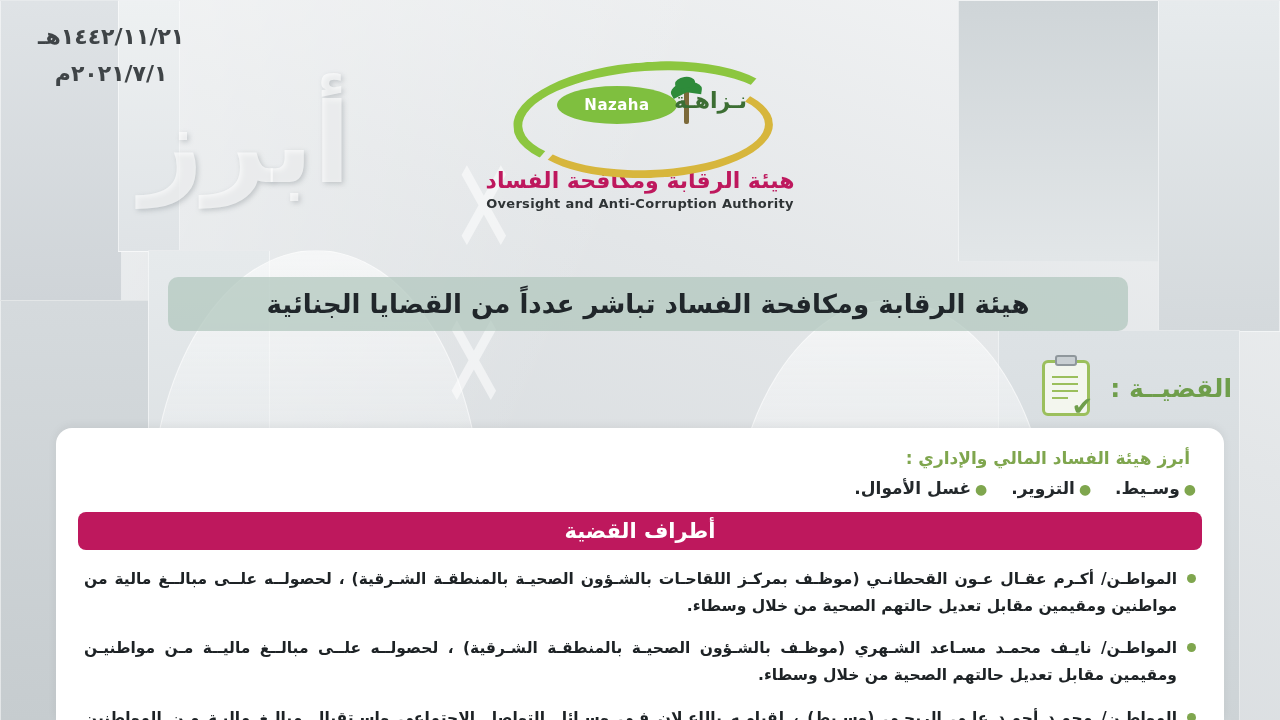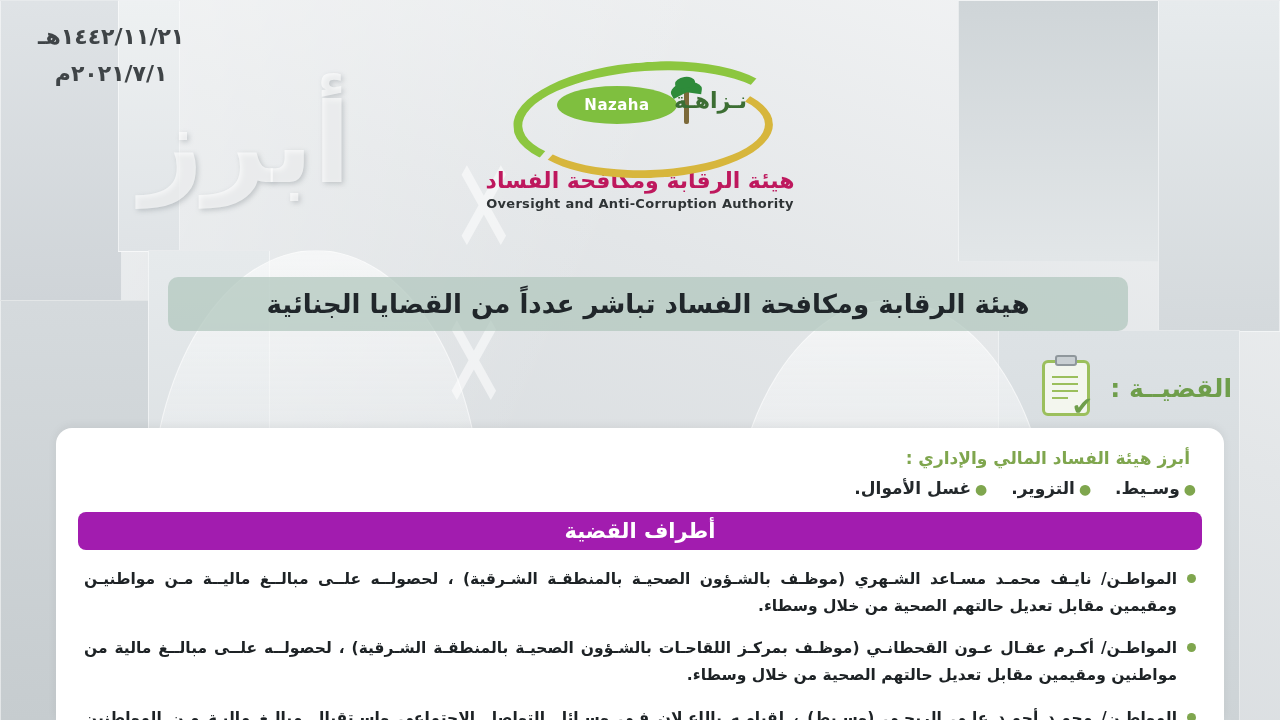--- a/index.html
+++ b/index.html
@@ -307,21 +307,21 @@
   }
   .crimes .dot {
     color: #7fa64e;
     font-size: 14px;
     margin-left: 4px;
   }
   .crimes .item { margin-left: 18px; }
 
   .parties-bar {
     margin: 0 -6px 16px -6px;
-    background: #a21caf;
+    background: #be185d;
     border-radius: 8px;
     height: 38px;
     display: flex;
     align-items: center;
     justify-content: center;
   }
   .parties-bar span {
     color: #fff;
     font-size: 21px;
     font-weight: 700;
@@ -425,26 +425,26 @@
     <span class="item"><span class="dot">●</span><span>التزوير.</span></span>
     <span class="item"><span class="dot">●</span><span>غسل الأموال.</span></span>
   </div>
 
   <div class="parties-bar">
     <span>أطراف القضية</span>
   </div>
 
   <div class="party">
     <div class="bullet"></div>
-    <div class="txt">المواطـن/ نايـف محمـد مسـاعد الشـهري (موظـف بالشـؤون الصحيـة بالمنطقـة الشـرقية) ، لحصولــه علــى مبالــغ ماليــة مـن مواطنيـن ومقيمين مقابل تعديل حالتهم الصحية من خلال وسطاء.</div>
+    <div class="txt">المواطـن/ أكـرم عقـال عـون القحطانـي (موظـف بمركـز اللقاحـات بالشـؤون الصحيـة بالمنطقـة الشـرقية) ، لحصولــه علــى مبالــغ مالية من مواطنين ومقيمين مقابل تعديل حالتهم الصحية من خلال وسطاء.</div>
   </div>
 
   <div class="party">
     <div class="bullet"></div>
-    <div class="txt">المواطـن/ أكـرم عقـال عـون القحطانـي (موظـف بمركـز اللقاحـات بالشـؤون الصحيـة بالمنطقـة الشـرقية) ، لحصولــه علــى مبالــغ مالية من مواطنين ومقيمين مقابل تعديل حالتهم الصحية من خلال وسطاء.</div>
+    <div class="txt">المواطـن/ نايـف محمـد مسـاعد الشـهري (موظـف بالشـؤون الصحيـة بالمنطقـة الشـرقية) ، لحصولــه علــى مبالــغ ماليــة مـن مواطنيـن ومقيمين مقابل تعديل حالتهم الصحية من خلال وسطاء.</div>
   </div>
 
   <div class="party">
     <div class="bullet"></div>
     <div class="txt">المواطـن/ محمـد أحمـد علـي الريحـي (وسـيط) ، لقيامـه بالإعـلان فـي وسـائل التواصل الاجتماعي واسـتقبال مبالـغ ماليـة مـن المواطنين والمقيمين الراغبين في تعديل حالتهم الصحية.</div>
   </div>
 
 </div>
 
 </body></html>

